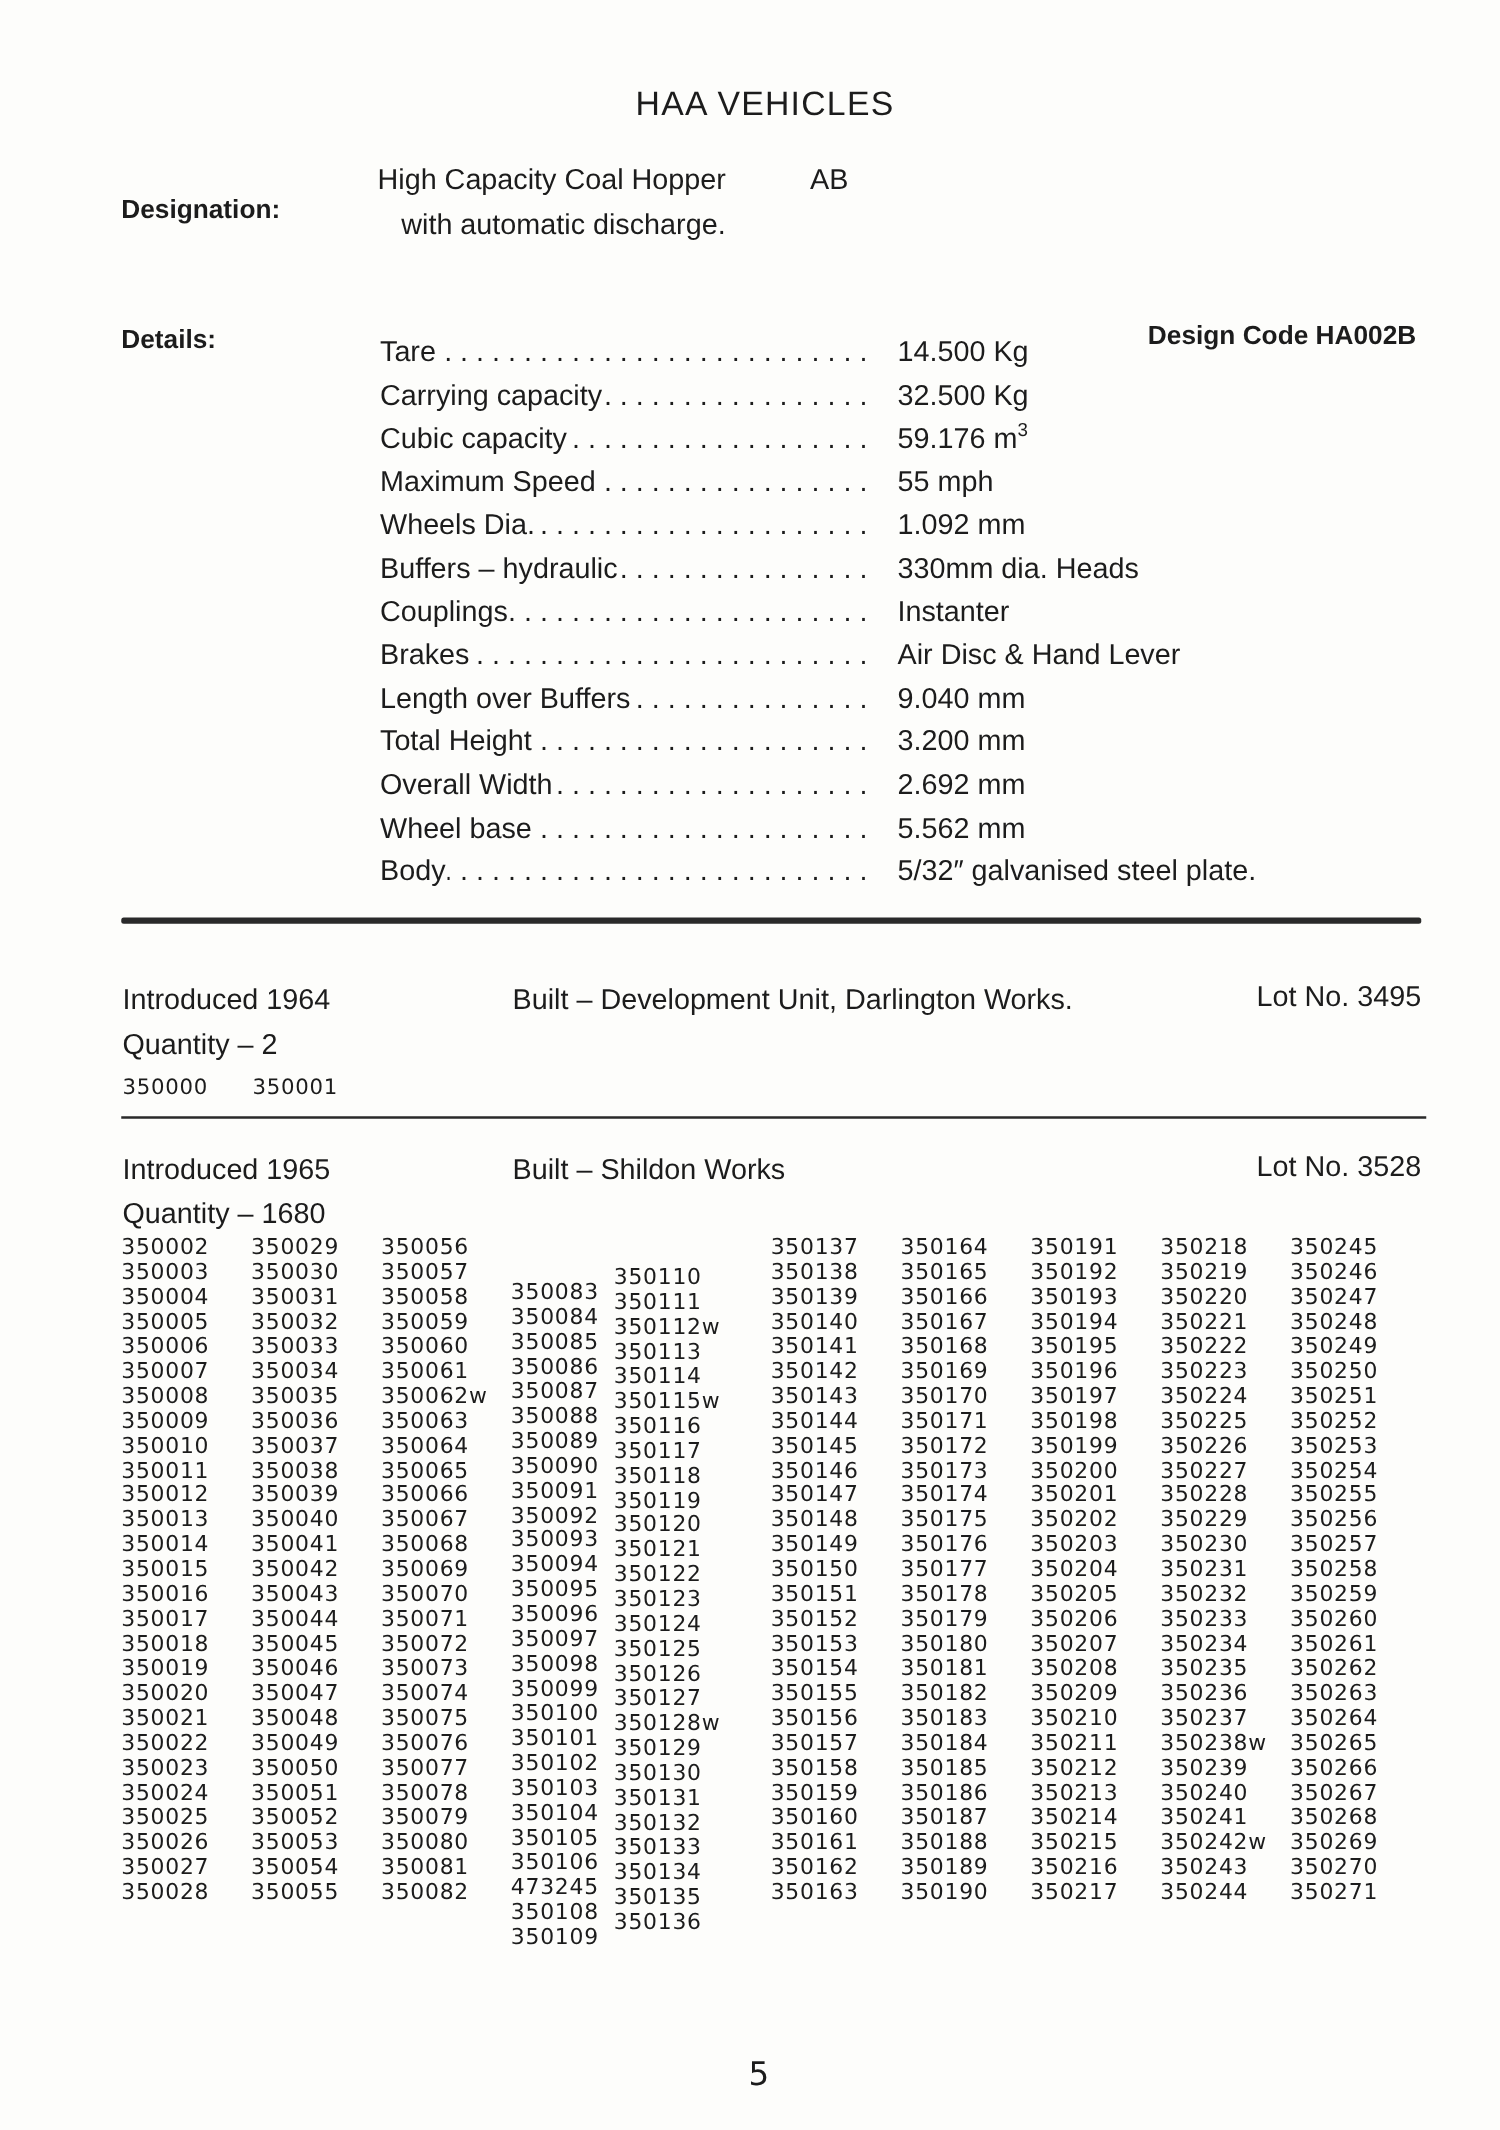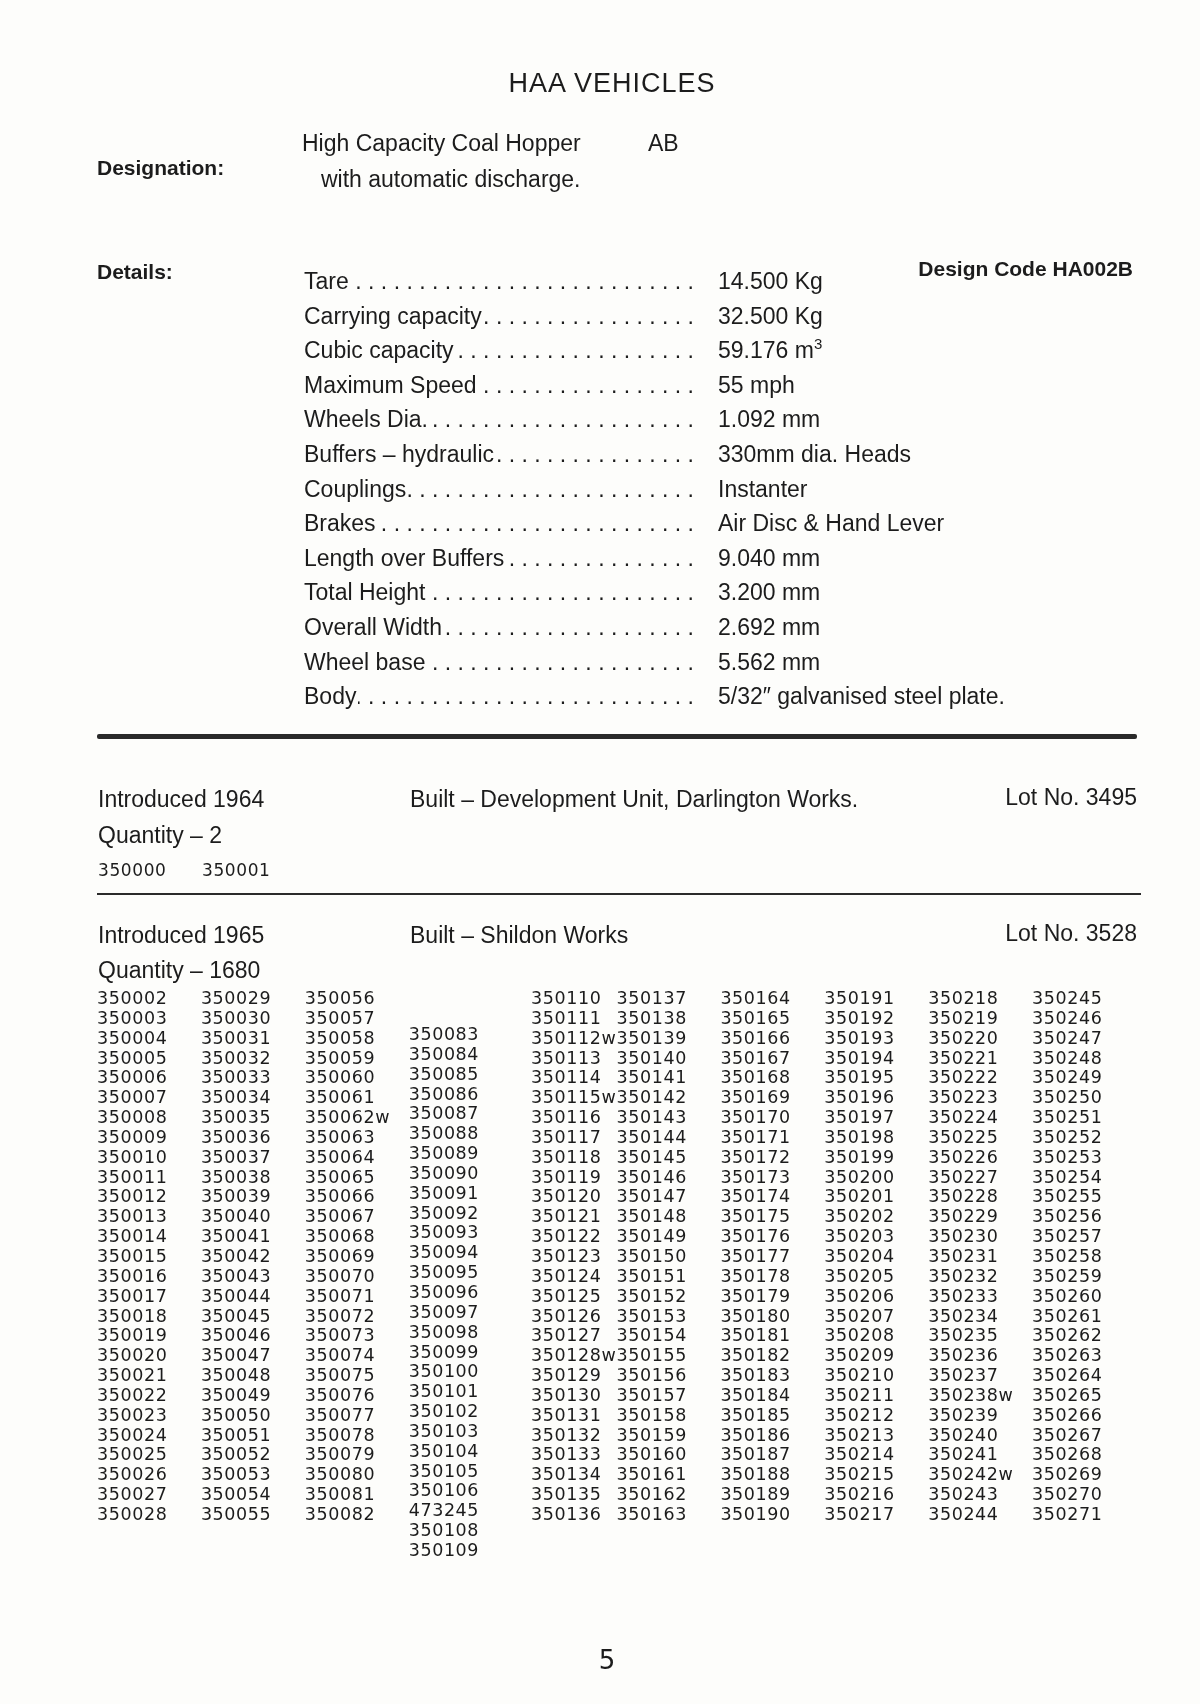--- a/index.html
+++ b/index.html
@@ -232,21 +232,21 @@
       <div class="grid-cell">350101</div>
       <div class="grid-cell">350102</div>
       <div class="grid-cell">350103</div>
       <div class="grid-cell">350104</div>
       <div class="grid-cell">350105</div>
       <div class="grid-cell">350106</div>
       <div class="grid-cell">473245</div>
       <div class="grid-cell">350108</div>
       <div class="grid-cell">350109</div>
     </div>
-    <div class="grid-col" style="left: 434px;">
+    <div class="grid-col" style="left: 394px; margin-top: 24px;">
       <div class="grid-cell">350110</div>
       <div class="grid-cell">350111</div>
       <div class="grid-cell">350112w</div>
       <div class="grid-cell">350113</div>
       <div class="grid-cell">350114</div>
       <div class="grid-cell">350115w</div>
       <div class="grid-cell">350116</div>
       <div class="grid-cell">350117</div>
       <div class="grid-cell">350118</div>
       <div class="grid-cell">350119</div>

